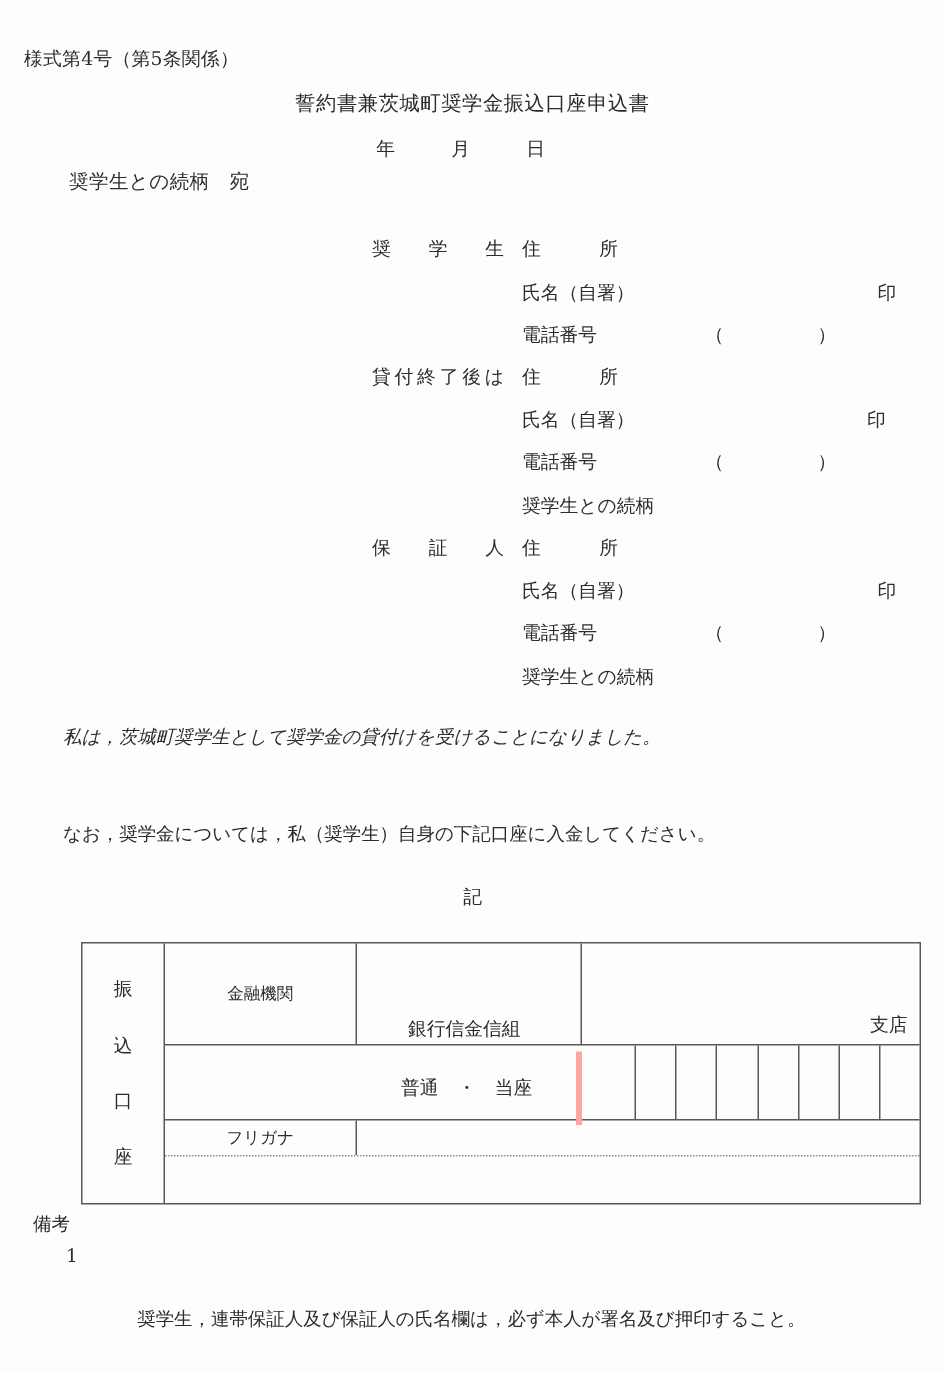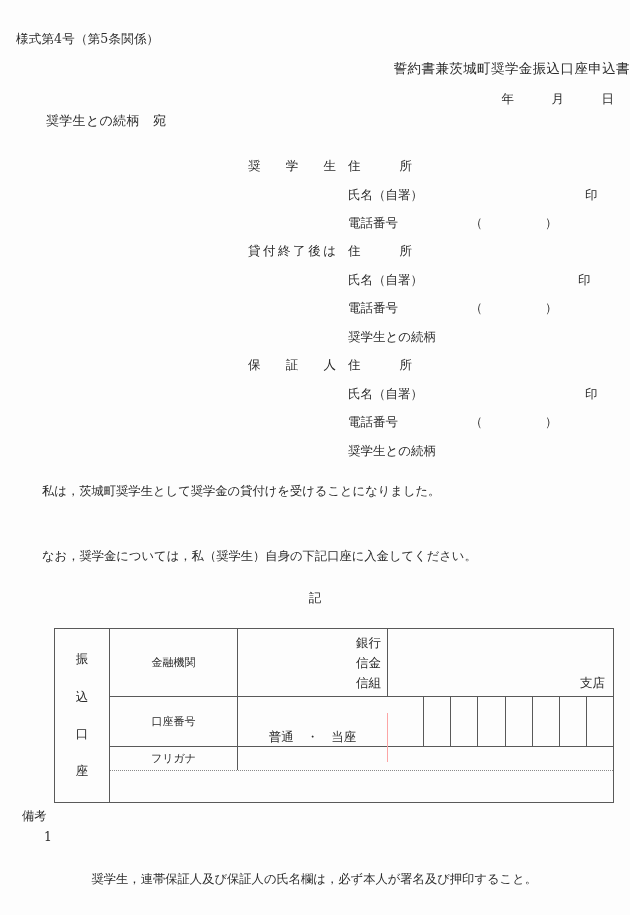--- a/index.html
+++ b/index.html
@@ -28,30 +28,30 @@
 
   .form-no {
     left: 16px; top: 31px;
     font-size: 12.5px;
     letter-spacing: 0.2px;
   }
 
   .doc-title {
     left: 0; top: 60px;
     width: 630px;
-    text-align: right;
+    text-align: center;
     font-size: 13.5px;
     letter-spacing: 0.4px;
     white-space: pre;
   }
 
   .date-line {
     left: 0; top: 91px;
     width: 614px;
-    text-align: right;
+    text-align: center;
     font-size: 12.5px;
     white-space: pre;
   }
 
   .addressee {
     left: 46px; top: 112px;
     font-size: 13px;
     letter-spacing: 0.3px;
   }
 
@@ -98,21 +98,21 @@
   .body-text {
     position: absolute;
     left: 22px;
     width: 592px;
     font-size: 12.3px;
     line-height: 21.5px;
     white-space: pre-wrap;
     word-break: break-all;
     text-align: justify;
   }
-  .p1 { top: 481px; text-indent: 20px; }
+  .p1 { top: 481px; text-indent: 20px; font-style: italic; }
   .p2 { top: 503px; text-indent: 0px; }
   .p3 { top: 546px; text-indent: 20px; }
 
   .ki {
     left: 0; top: 590px;
     width: 630px;
     text-align: center;
     font-size: 12.5px;
   }
 
@@ -178,21 +178,21 @@
 
   
   .kinds {
     position: absolute;
     left: 0; top: 0;
     width: 150px;
     height: 100%;
     border-right: 1px solid #595959;
     box-sizing: border-box;
     display: flex;
-    flex-direction: column;
+    flex-direction: row;
     align-items: flex-end;
     justify-content: center;
     padding-right: 6px;
     font-size: 12.5px;
     line-height: 20px;
   }
   .branch-area {
     position: absolute;
     left: 150px; top: 0;
     right: 0; bottom: 0;
@@ -200,24 +200,24 @@
   .branch-word {
     position: absolute;
     right: 8px;
     bottom: 4px;
     font-size: 12.5px;
   }
 
   
   .acct-type {
     position: absolute;
-    left: 0; top: 16px;
+    left: 0; top: 4px;
     width: 150px;
     height: 100%;
-    border-right: 1px solid #fca5a5;
+    border-right: 4px solid #fca5a5;
     box-sizing: border-box;
     display: flex;
     align-items: center;
     justify-content: center;
     font-size: 12.5px;
     white-space: pre;
   }
   .digit-grid {
     position: absolute;
     left: 150px; top: 0;
@@ -343,21 +343,20 @@
             <span>信金</span>
             <span>信組</span>
           </div>
           <div class="branch-area">
             <span class="branch-word">支店</span>
           </div>
         </div>
       </div>
 
       <div class="trow r-acct">
-        <div class="rowkey">口座番号</div>
         <div class="rowbody">
           <div class="acct-type">普通　・　当座</div>
           <div class="digit-grid">
             <div class="digit-cell first"></div>
             <div class="digit-cell norm"></div>
             <div class="digit-cell norm"></div>
             <div class="digit-cell norm"></div>
             <div class="digit-cell norm"></div>
             <div class="digit-cell norm"></div>
             <div class="digit-cell norm"></div>

